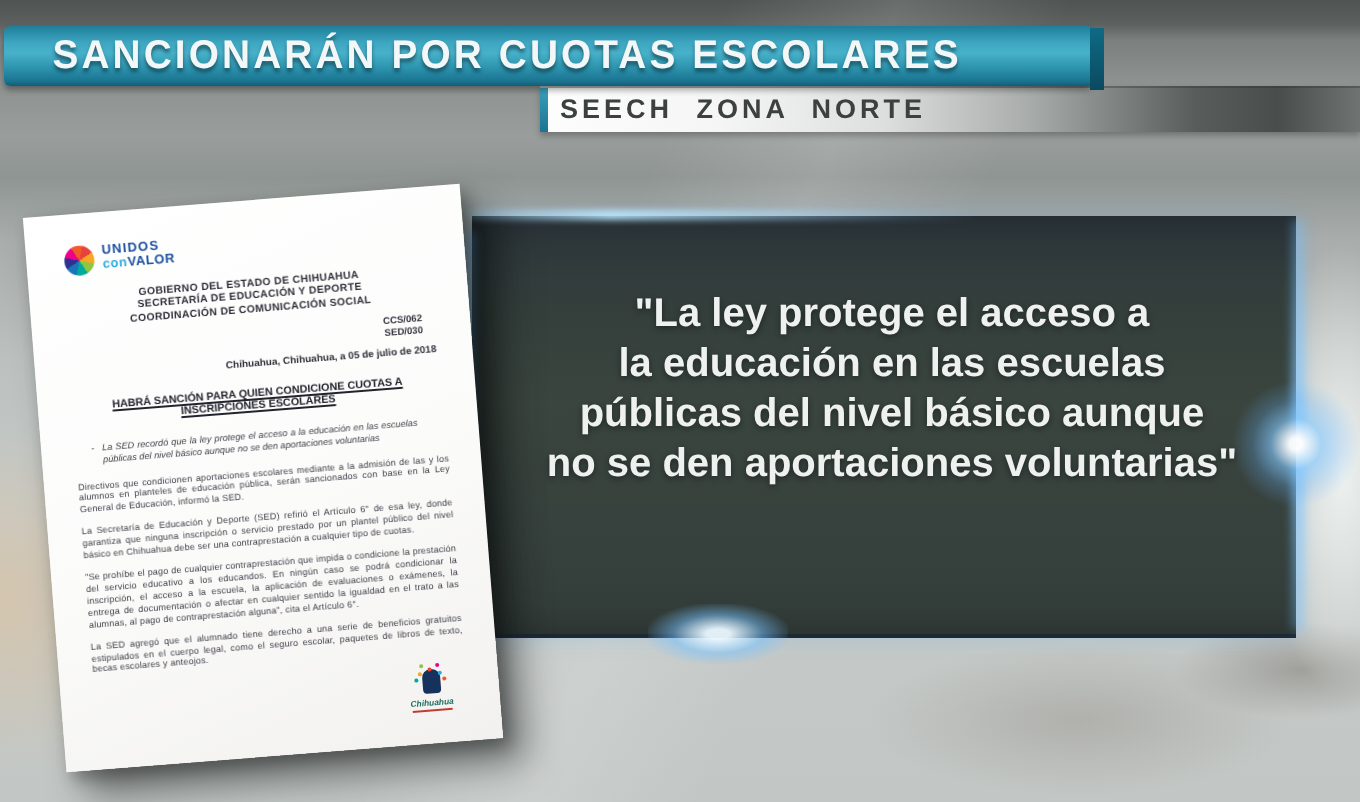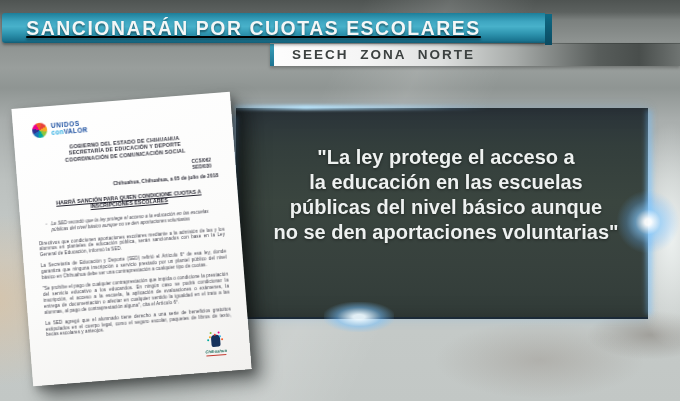--- a/index.html
+++ b/index.html
@@ -17,21 +17,20 @@
       linear-gradient(180deg, #4f5452 0%, #5c615f 3%, #7b807e 5%, #8d9290 10%,
         #999e9c 17%, #8f9593 22%, #a9aead 30%, #bcc1bf 45%, #c6cbc9 65%, #c2c7c5 100%);
   }
 
   
   .headline-bar {
     position:absolute; left:2px; top:13px; width:543px; height:30px; z-index:6;
     border-radius:3px 0 0 3px;
     background:linear-gradient(180deg, #1d7e99 0%, #3ea6c1 28%, #48b1ca 45%, #2d93ae 70%, #1a7490 92%, #135d75 100%);
     box-shadow:0 2px 3px rgba(0,0,0,.35);
-    text-decoration:underline;
   }
   .headline-text {
     display:block; padding-left:25px; line-height:31px;
     font-size:20px; font-weight:bold; letter-spacing:1.6px; color:#f4f7f7;
     transform:scaleX(0.97); transform-origin:left center;
     text-shadow:0 2px 2px rgba(10,40,50,.55); white-space:nowrap;
   }
   .headline-edge {
     position:absolute; left:545px; top:14px; width:7px; height:31px; z-index:6;
     background:linear-gradient(180deg, #0f6a85, #0a4a61);
@@ -43,21 +42,21 @@
     background:linear-gradient(90deg, #fdfdfd 0%, #f5f5f5 22%, #dddfde 42%,
       #a7aba9 60%, #585d5b 80%, #494e4c 90%, #6f7472 100%);
     border-top:1px solid rgba(40,45,44,.35);
     box-shadow:0 2px 3px rgba(0,0,0,.25);
   }
   .subbar-accent {
     position:absolute; left:0; top:0; bottom:0; width:4px;
     background:linear-gradient(180deg,#3aa0ba,#1d7391);
   }
   .subbar-text {
-    display:block; padding-left:22px; line-height:22px;
+    display:block; padding-left:10px; line-height:22px;
     font-size:13.5px; font-weight:bold; letter-spacing:2px; word-spacing:6px;
     color:#3c4140; white-space:nowrap;
   }
 
   
   .quote-panel {
     position:absolute; left:236px; top:108px; width:412px; height:211px; z-index:2;
     background:linear-gradient(180deg, #2b343a 0%, #333e3c 18%, #3a453f 45%, #37413d 75%, #323c39 100%);
     border-bottom:2px solid rgba(25,40,55,.85);
     box-shadow:inset 16px 0 26px -10px rgba(0,0,0,.55), 0 0 10px rgba(90,170,240,.25);

